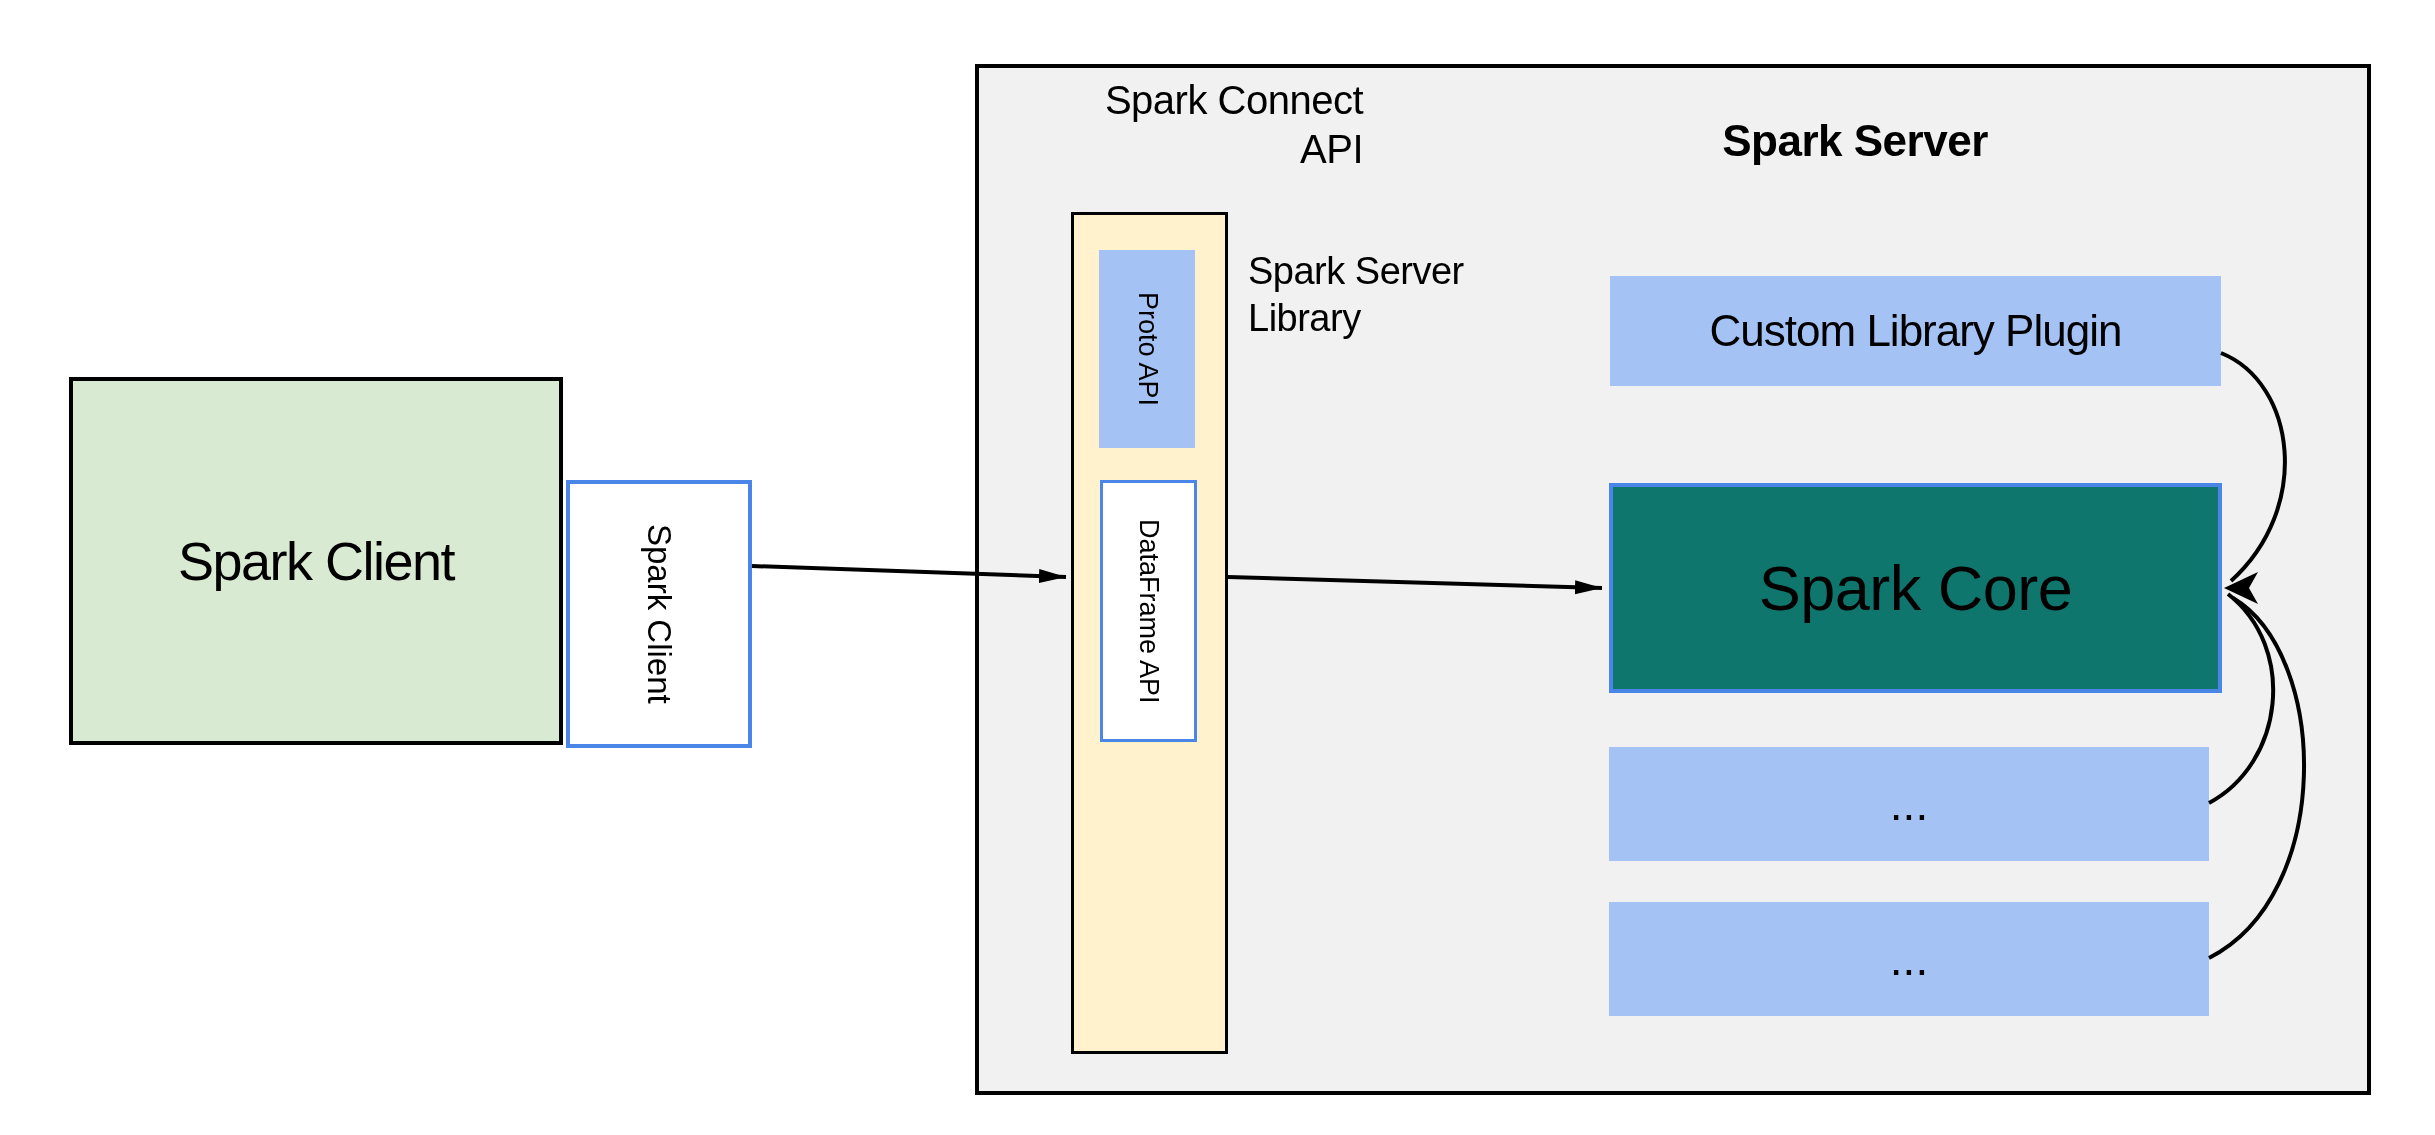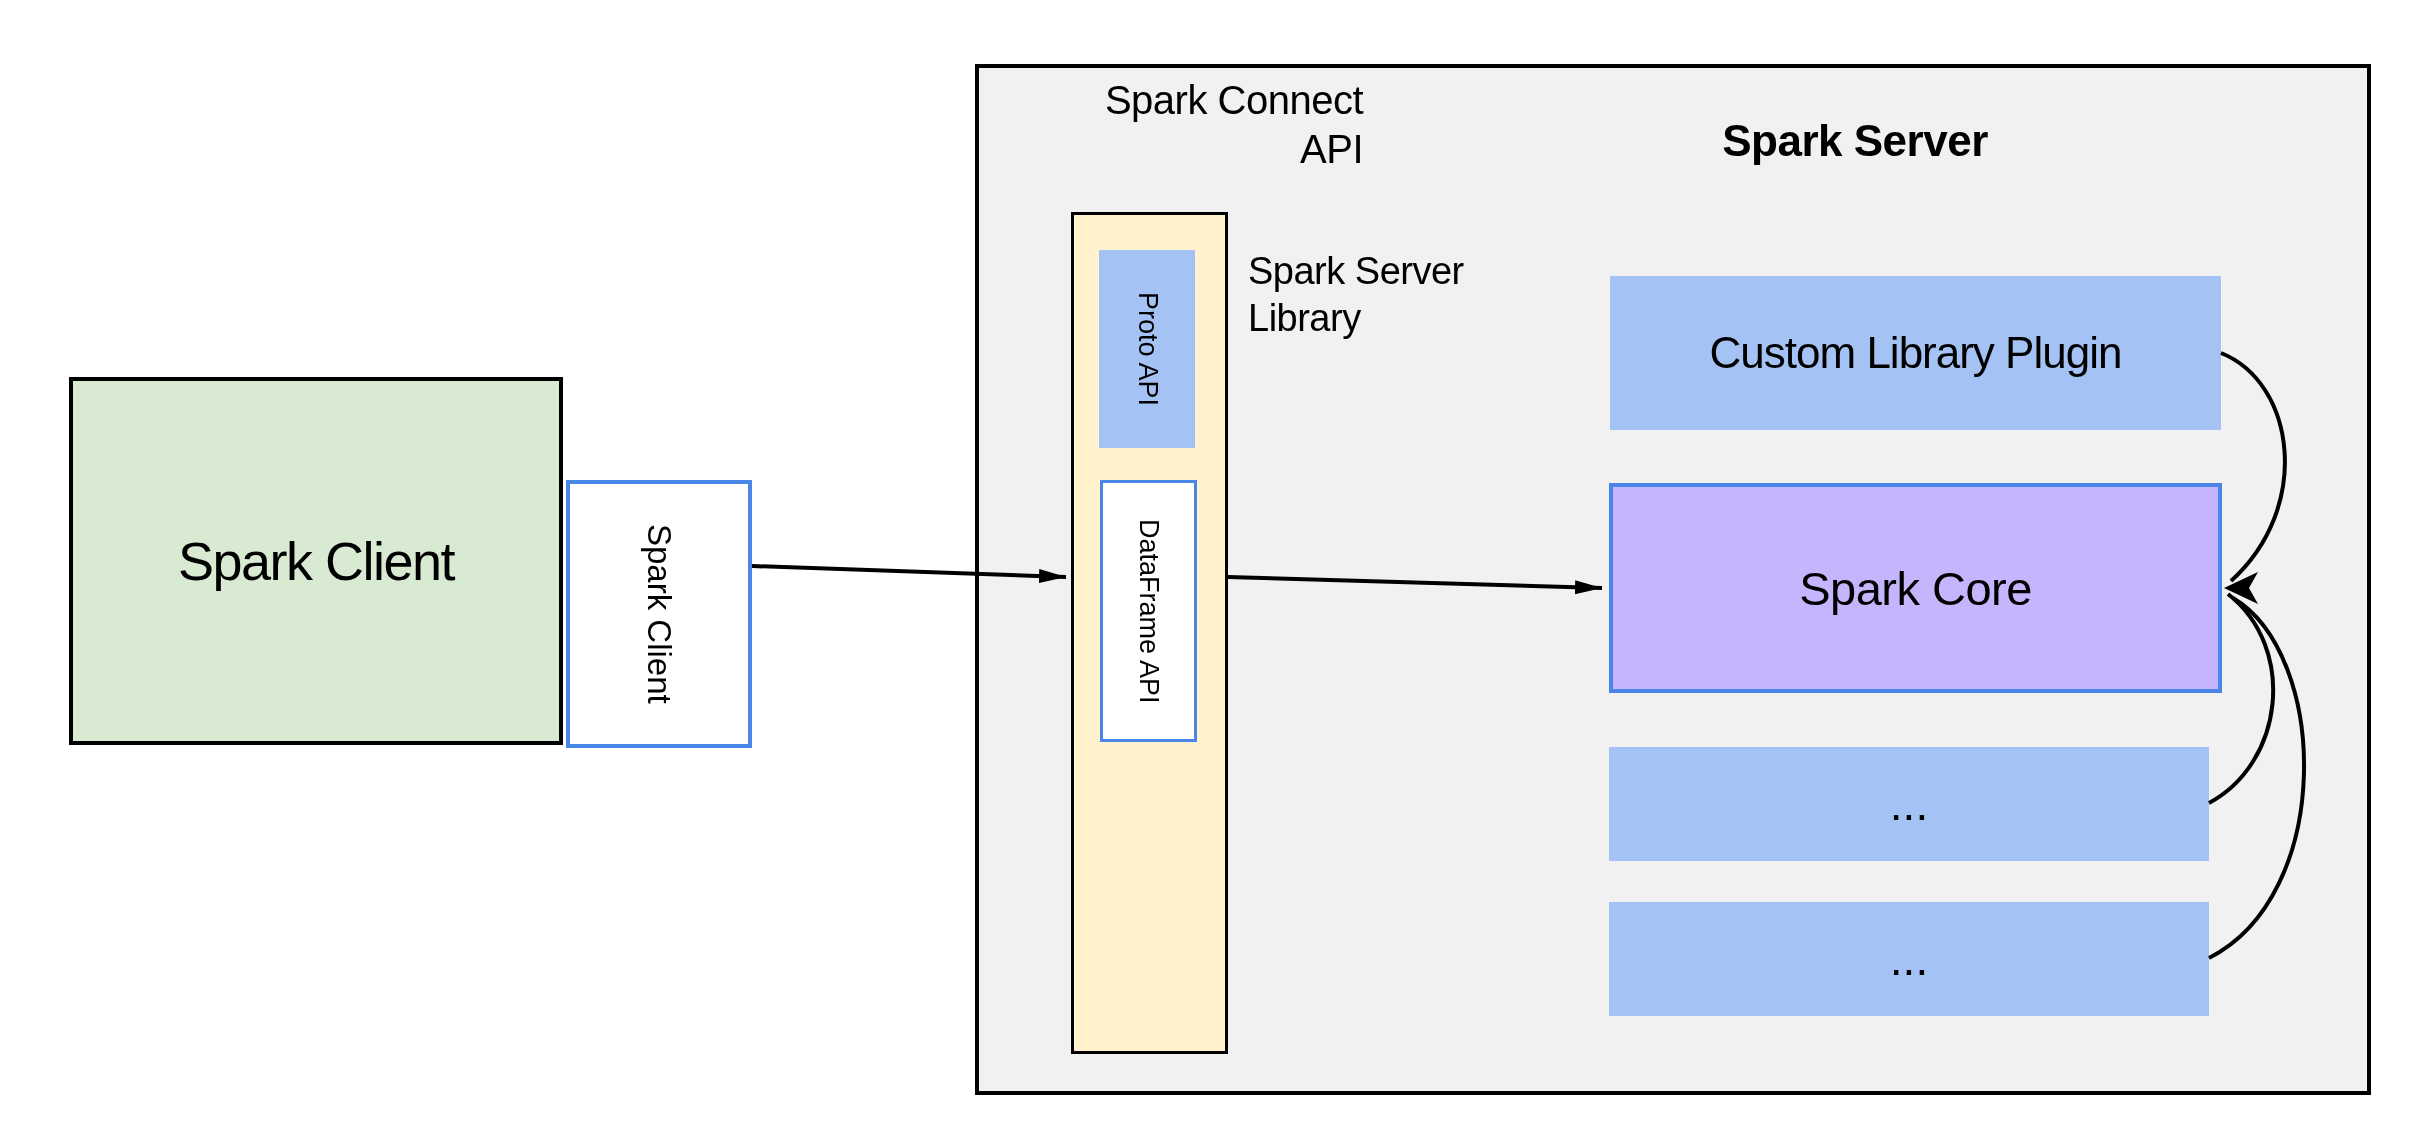--- a/index.html
+++ b/index.html
@@ -61,27 +61,27 @@
     left:1605px;top:116px;width:500px;
     font-size:44px;line-height:50px;text-align:center;font-weight:bold;letter-spacing:-0.5px;
   }
   .server-library{
     left:1248px;top:248px;width:360px;
     font-size:38px;line-height:47px;text-align:left;letter-spacing:-0.5px;
   }
 
   
   .plugin{
-    left:1610px;top:276px;width:611px;height:154px;
+    left:1610px;top:276px;width:611px;height:110px;
     background:#a4c2f4;font-size:44px;letter-spacing:-1px;
   }
   .spark-core{
     left:1609px;top:483px;width:613px;height:210px;
-    background:#c4b5fd;border:4px solid #4a86e8;
-    font-size:47px;letter-spacing:-0.5px;
+    background:#0f766e;border:4px solid #4a86e8;
+    font-size:63px;letter-spacing:-0.5px;
   }
   .slot1{
     left:1609px;top:747px;width:600px;height:114px;
     background:#a4c2f4;font-size:46px;
   }
   .slot2{
     left:1609px;top:902px;width:600px;height:114px;
     background:#a4c2f4;font-size:46px;
   }
 

